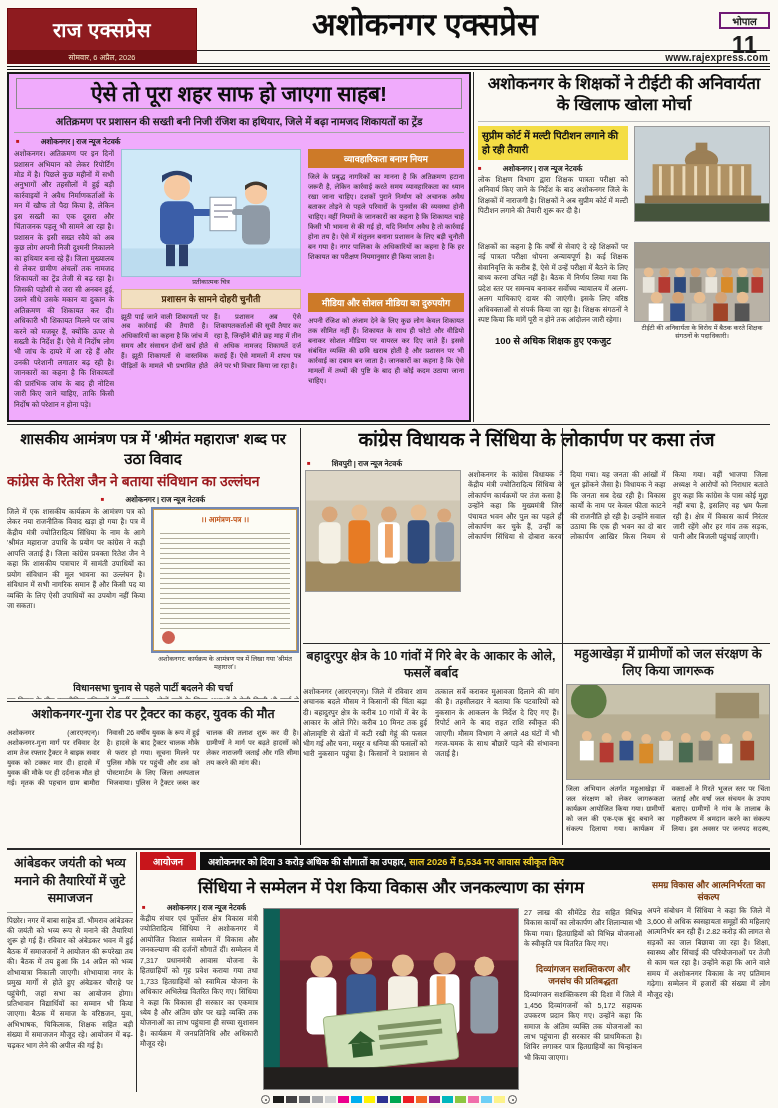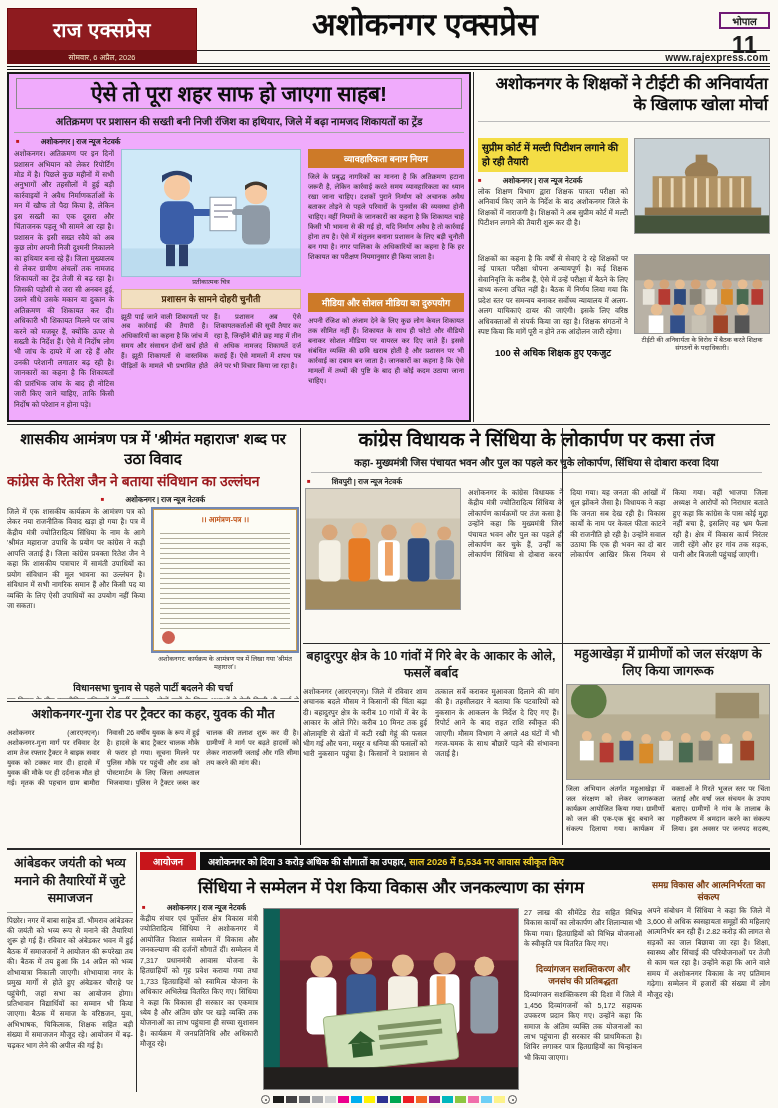--- a/index.html
+++ b/index.html
@@ -41,21 +41,21 @@
   .s1-capline{padding:1px 0 2px}
   .boxhead-dark{background:#f2dfc0;color:#45290b;font-size:9px;font-weight:700;text-align:center;padding:2.5px 1px;border:1px solid #d9b88a}
   .boxhead-orange{background:#cd7a28;color:#fff;font-size:9px;font-weight:700;text-align:center;padding:3px 1px}
   .s1-c2-text{column-count:2;column-gap:6px;margin-top:3px;flex:1;font-size:6.8px}
   .s1-c3 .bt{font-size:6.9px}
   .s1-box-a{flex:1.15;overflow:hidden}
   .s1-box-b{flex:1;overflow:hidden}
 
   
   .story2{position:absolute;left:478px;top:72px;width:292px;height:350px;display:flex;flex-direction:column;overflow:hidden}
-  .s2-headline{font-size:16.5px;text-align:right;line-height:1.3;padding:1px 2px 5px;border-bottom:1px solid #bbb;margin-bottom:16px}
+  .s2-headline{font-size:16.5px;text-align:center;line-height:1.3;padding:1px 2px 5px;border-bottom:1px solid #bbb;margin-bottom:4px}
   .s2-rowA{display:flex;gap:6px;height:100px;overflow:hidden}
   .s2-colA{width:150px;overflow:hidden}
   .s2-colB{flex:1}
   .s2-highlight{background:#f4dd45;font-size:10px;font-weight:700;line-height:1.4;padding:3px 4px;margin-bottom:3px;color:#111}
   .sc-photo{height:96px;border:1px solid #999}
   .s2-rowB{display:flex;gap:6px;margin-top:16px;flex:1;overflow:hidden}
   .s2-rowB .colA{width:150px;overflow:hidden}
   .s2-rowB .colB{flex:1;overflow:hidden}
   .group-photo{height:80px;border:1px solid #999;margin-bottom:2px}
   .s2-sub2{font-size:9.5px;font-weight:700;text-align:center;margin:4px 0 2px;color:#101010}
@@ -290,21 +290,20 @@
     <div class="bt s3-tail">इस विवाद के बीच राजनीतिक गलियारों में पार्टी बदलने की चर्चाएं भी तेज हो गई हैं। कांग्रेस के कुछ स्थानीय नेताओं के भाजपा के संपर्क में होने की खबरें हैं। हालांकि दोनों दलों के जिला अध्यक्षों ने ऐसी किसी भी चर्चा से साफ इनकार किया है।</div>
   </section>
 
   <section class="story7">
     <h3 class="s7-headline">अशोकनगर-गुना रोड पर ट्रैक्टर का कहर, युवक की मौत</h3>
     <div class="bt s7-body">अशोकनगर (आरएनएन)। अशोकनगर-गुना मार्ग पर रविवार देर शाम तेज रफ्तार ट्रैक्टर ने बाइक सवार युवक को टक्कर मार दी। हादसे में युवक की मौके पर ही दर्दनाक मौत हो गई। मृतक की पहचान ग्राम बामौरा निवासी 26 वर्षीय युवक के रूप में हुई है। हादसे के बाद ट्रैक्टर चालक मौके से फरार हो गया। सूचना मिलने पर पुलिस मौके पर पहुंची और शव को पोस्टमार्टम के लिए जिला अस्पताल भिजवाया। पुलिस ने ट्रैक्टर जब्त कर चालक की तलाश शुरू कर दी है। ग्रामीणों ने मार्ग पर बढ़ते हादसों को लेकर नाराजगी जताई और गति सीमा तय करने की मांग की।</div>
   </section>
 
   <section class="story4">
     <h2 class="s4-headline headline">कांग्रेस विधायक ने सिंधिया के लोकार्पण पर कसा तंज</h2>
-    <div class="s4-sub">कहा- मुख्यमंत्री जिस पंचायत भवन और पुल का पहले कर चुके लोकार्पण, सिंधिया से दोबारा करवा दिया</div>
     <div class="byline s4-byrow">
       <span class="bullet">■</span>
       <span>शिवपुरी | राज न्यूज नेटवर्क</span>
     </div>
     <div class="s4-row">
       <div class="photo s4-photo">
         <svg viewBox="0 0 156 122" preserveAspectRatio="none">
           <rect width="156" height="122" fill="#cfc7b4"></rect>
           <rect width="156" height="30" fill="#ddd6c6"></rect>
           <rect y="92" width="156" height="30" fill="#a08a60"></rect>

